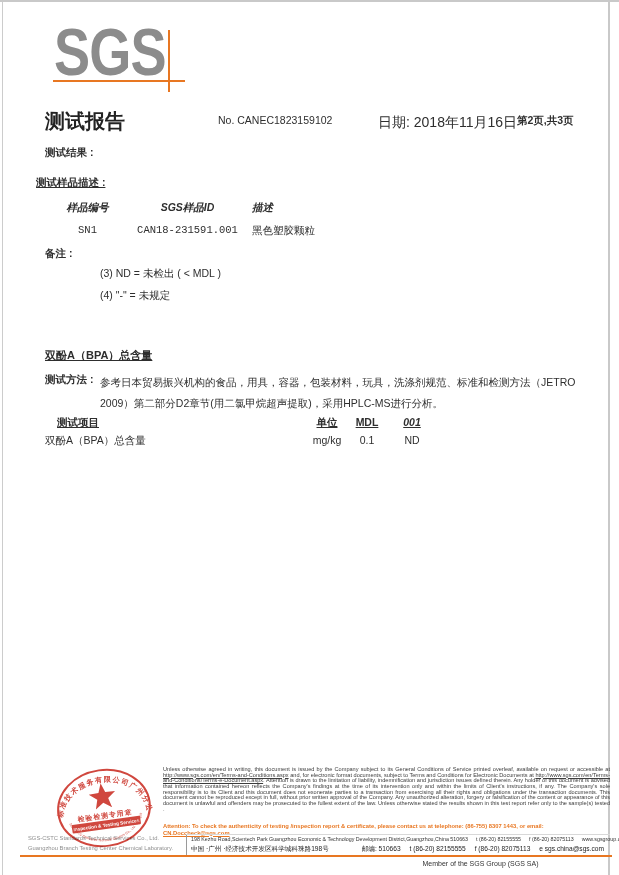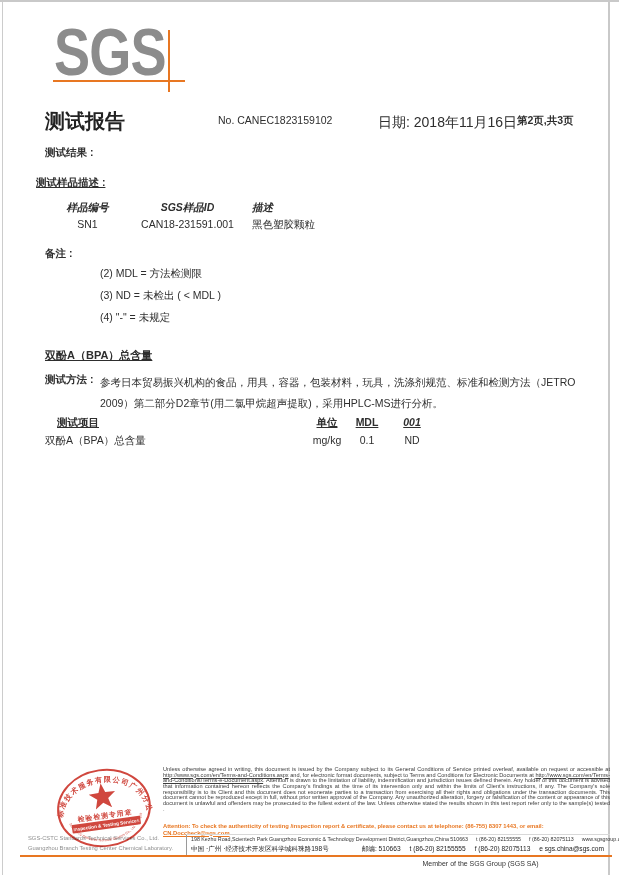--- a/index.html
+++ b/index.html
@@ -24,21 +24,21 @@
   .hdr-date{left:378px;top:114px;font-size:14px;font-weight:400;}
   .hdr-pages{left:517px;top:114px;font-size:10.5px;font-weight:700;}
   .label-b{font-size:10.5px;font-weight:700;}
   .results-label{left:45px;top:146px;}
   .sample-desc-label{left:36px;top:176px;text-decoration:underline;}
   
   .st-c1{left:45px;width:85px;text-align:center;font-size:10.5px;}
   .st-c2{left:130px;width:115px;text-align:center;font-size:10.5px;}
   .st-c3{left:252px;font-size:10.5px;}
   .st-h{top:201px;font-weight:700;font-style:italic;}
-  .st-v{top:218px;}
+  .st-v{top:224px;font-family:Liberation Mono, monospace;}
   
   .notes-label{left:45px;top:247px;}
   .notes{left:100px;top:262px;font-size:10.5px;line-height:22px;}
   
   .bpa-heading{left:45px;top:348px;font-size:11px;font-weight:700;text-decoration:underline;}
   .method-label{left:45px;top:373px;font-size:10.5px;font-weight:700;}
   .method-text{left:100px;top:372px;width:478px;font-size:10.5px;line-height:20.5px;}
   
   .rt{font-size:10.5px;}
   .rt-h{top:416px;font-weight:700;text-decoration:underline;}
@@ -94,21 +94,20 @@
 
   <div class="abs st-c1 st-h">样品编号</div>
   <div class="abs st-c2 st-h">SGS样品ID</div>
   <div class="abs st-c3 st-h">描述</div>
   <div class="abs st-c1 st-v">SN1</div>
   <div class="abs st-c2 st-v">CAN18-231591.001</div>
   <div class="abs st-c3 st-v">黑色塑胶颗粒</div>
 
   <div class="abs label-b notes-label">备注 :</div>
   <div class="abs notes">
-    <div>(2) MDL = 方法检测限</div>
     <div>(3) ND = 未检出 ( &lt; MDL )</div>
     <div>(4) "-" = 未规定</div>
   </div>
 
   <div class="abs bpa-heading">双酚A（BPA）总含量</div>
   <div class="abs method-label">测试方法 :</div>
   <div class="abs method-text">参考日本贸易振兴机构的食品，用具，容器，包装材料，玩具，洗涤剂规范、标准和检测方法（JETRO 2009）第二部分D2章节(用二氯甲烷超声提取)，采用HPLC-MS进行分析。</div>
 
   <div class="abs rt rt-h rt-item-h">测试项目</div>
   <div class="abs rt rt-h rt-unit">单位</div>

